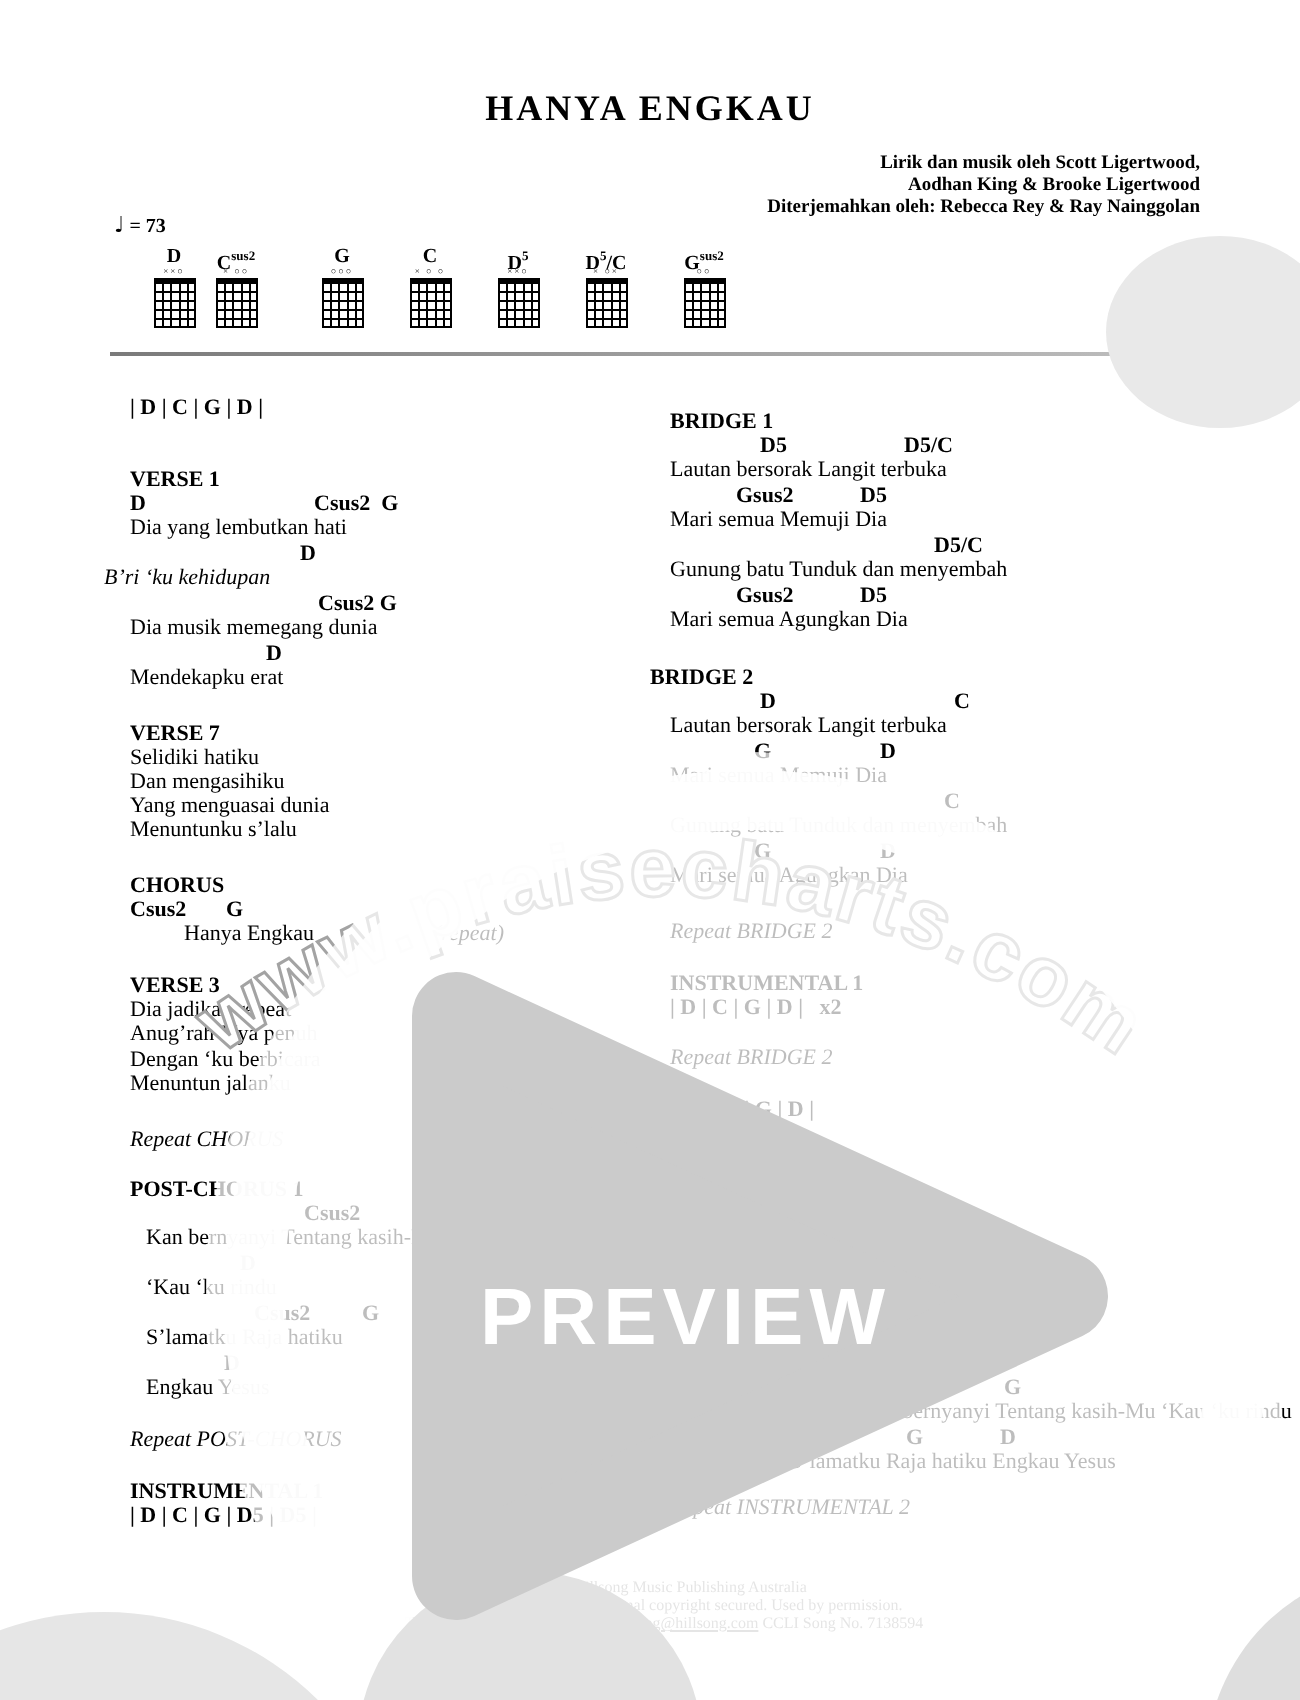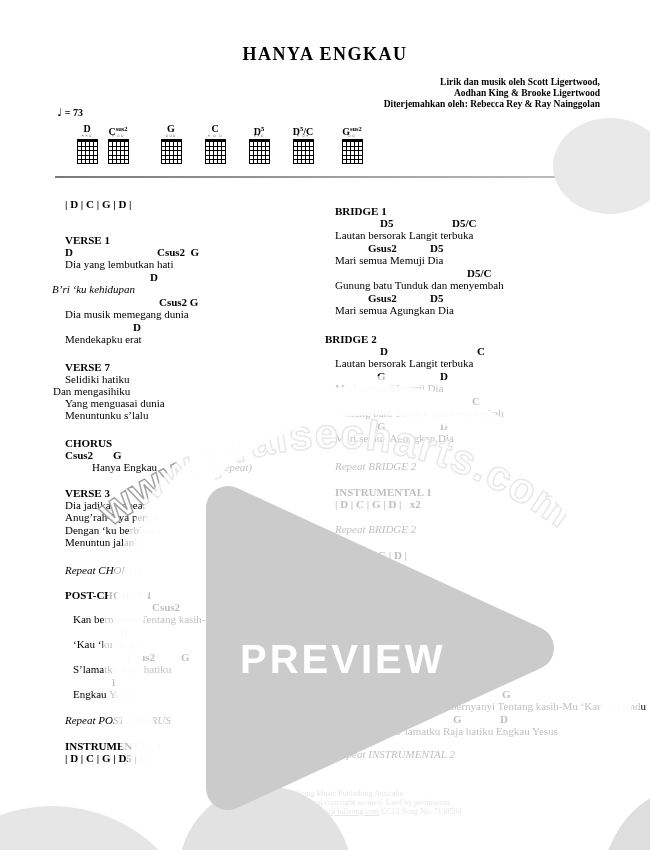--- a/index.html
+++ b/index.html
@@ -96,21 +96,21 @@
     <div class="line t-chord" style="left: 65px; top: 247px; width: 300px;"><span class="seg" style="left: 0px;">D</span><span class="seg" style="left: 92px;">Csus2  G</span></div>
     <div class="line t-lyric" style="left: 65px; top: 259px;">Dia yang lembutkan hati</div>
     <div class="line t-chord" style="left: 65px; top: 272px; width: 300px;"><span class="seg" style="left: 85px;">D</span></div>
     <div class="line t-lyric" style="left: 52px; top: 284px; font-style: italic;">B’ri ‘ku kehidupan</div>
     <div class="line t-chord" style="left: 65px; top: 297px; width: 300px;"><span class="seg" style="left: 94px;">Csus2 G</span></div>
     <div class="line t-lyric" style="left: 65px; top: 309px;">Dia musik memegang dunia</div>
     <div class="line t-chord" style="left: 65px; top: 322px; width: 300px;"><span class="seg" style="left: 68px;">D</span></div>
     <div class="line t-lyric" style="left: 65px; top: 334px;">Mendekapku erat</div>
     <div class="line t-header" style="left: 65px; top: 362px;">VERSE 7</div>
     <div class="line t-lyric" style="left: 65px; top: 374px;">Selidiki hatiku</div>
-    <div class="line t-lyric" style="left: 53px; top: 386px;">Dan mengasihiku</div>
+    <div class="line t-lyric" style="left: 65px; top: 386px;">Dan mengasihiku</div>
     <div class="line t-lyric" style="left: 65px; top: 398px;">Yang menguasai dunia</div>
     <div class="line t-lyric" style="left: 65px; top: 410px;">Menuntunku s’lalu</div>
     <div class="line t-header" style="left: 65px; top: 438px;">CHORUS</div>
     <div class="line t-chord" style="left: 65px; top: 450px; width: 300px;"><span class="seg" style="left: 0px;">Csus2</span><span class="seg" style="left: 48px;">G</span></div>
     <div class="line t-lyric" style="left: 65px; top: 462px; width: 300px;"><span class="seg" style="left: 27px;">Hanya Engkau</span><span class="seg i" style="left: 152px;">(repeat)</span></div>
     <div class="line t-header" style="left: 65px; top: 488px;">VERSE 3</div>
     <div class="line t-lyric" style="left: 65px; top: 500px;">Dia jadikan repeat</div>
     <div class="line t-lyric" style="left: 65px; top: 512px;">Anug’rah-Nya penuh</div>
     <div class="line t-lyric" style="left: 65px; top: 525px;">Dengan ‘ku berbicara</div>
     <div class="line t-lyric" style="left: 65px; top: 537px;">Menuntun jalanku</div>

